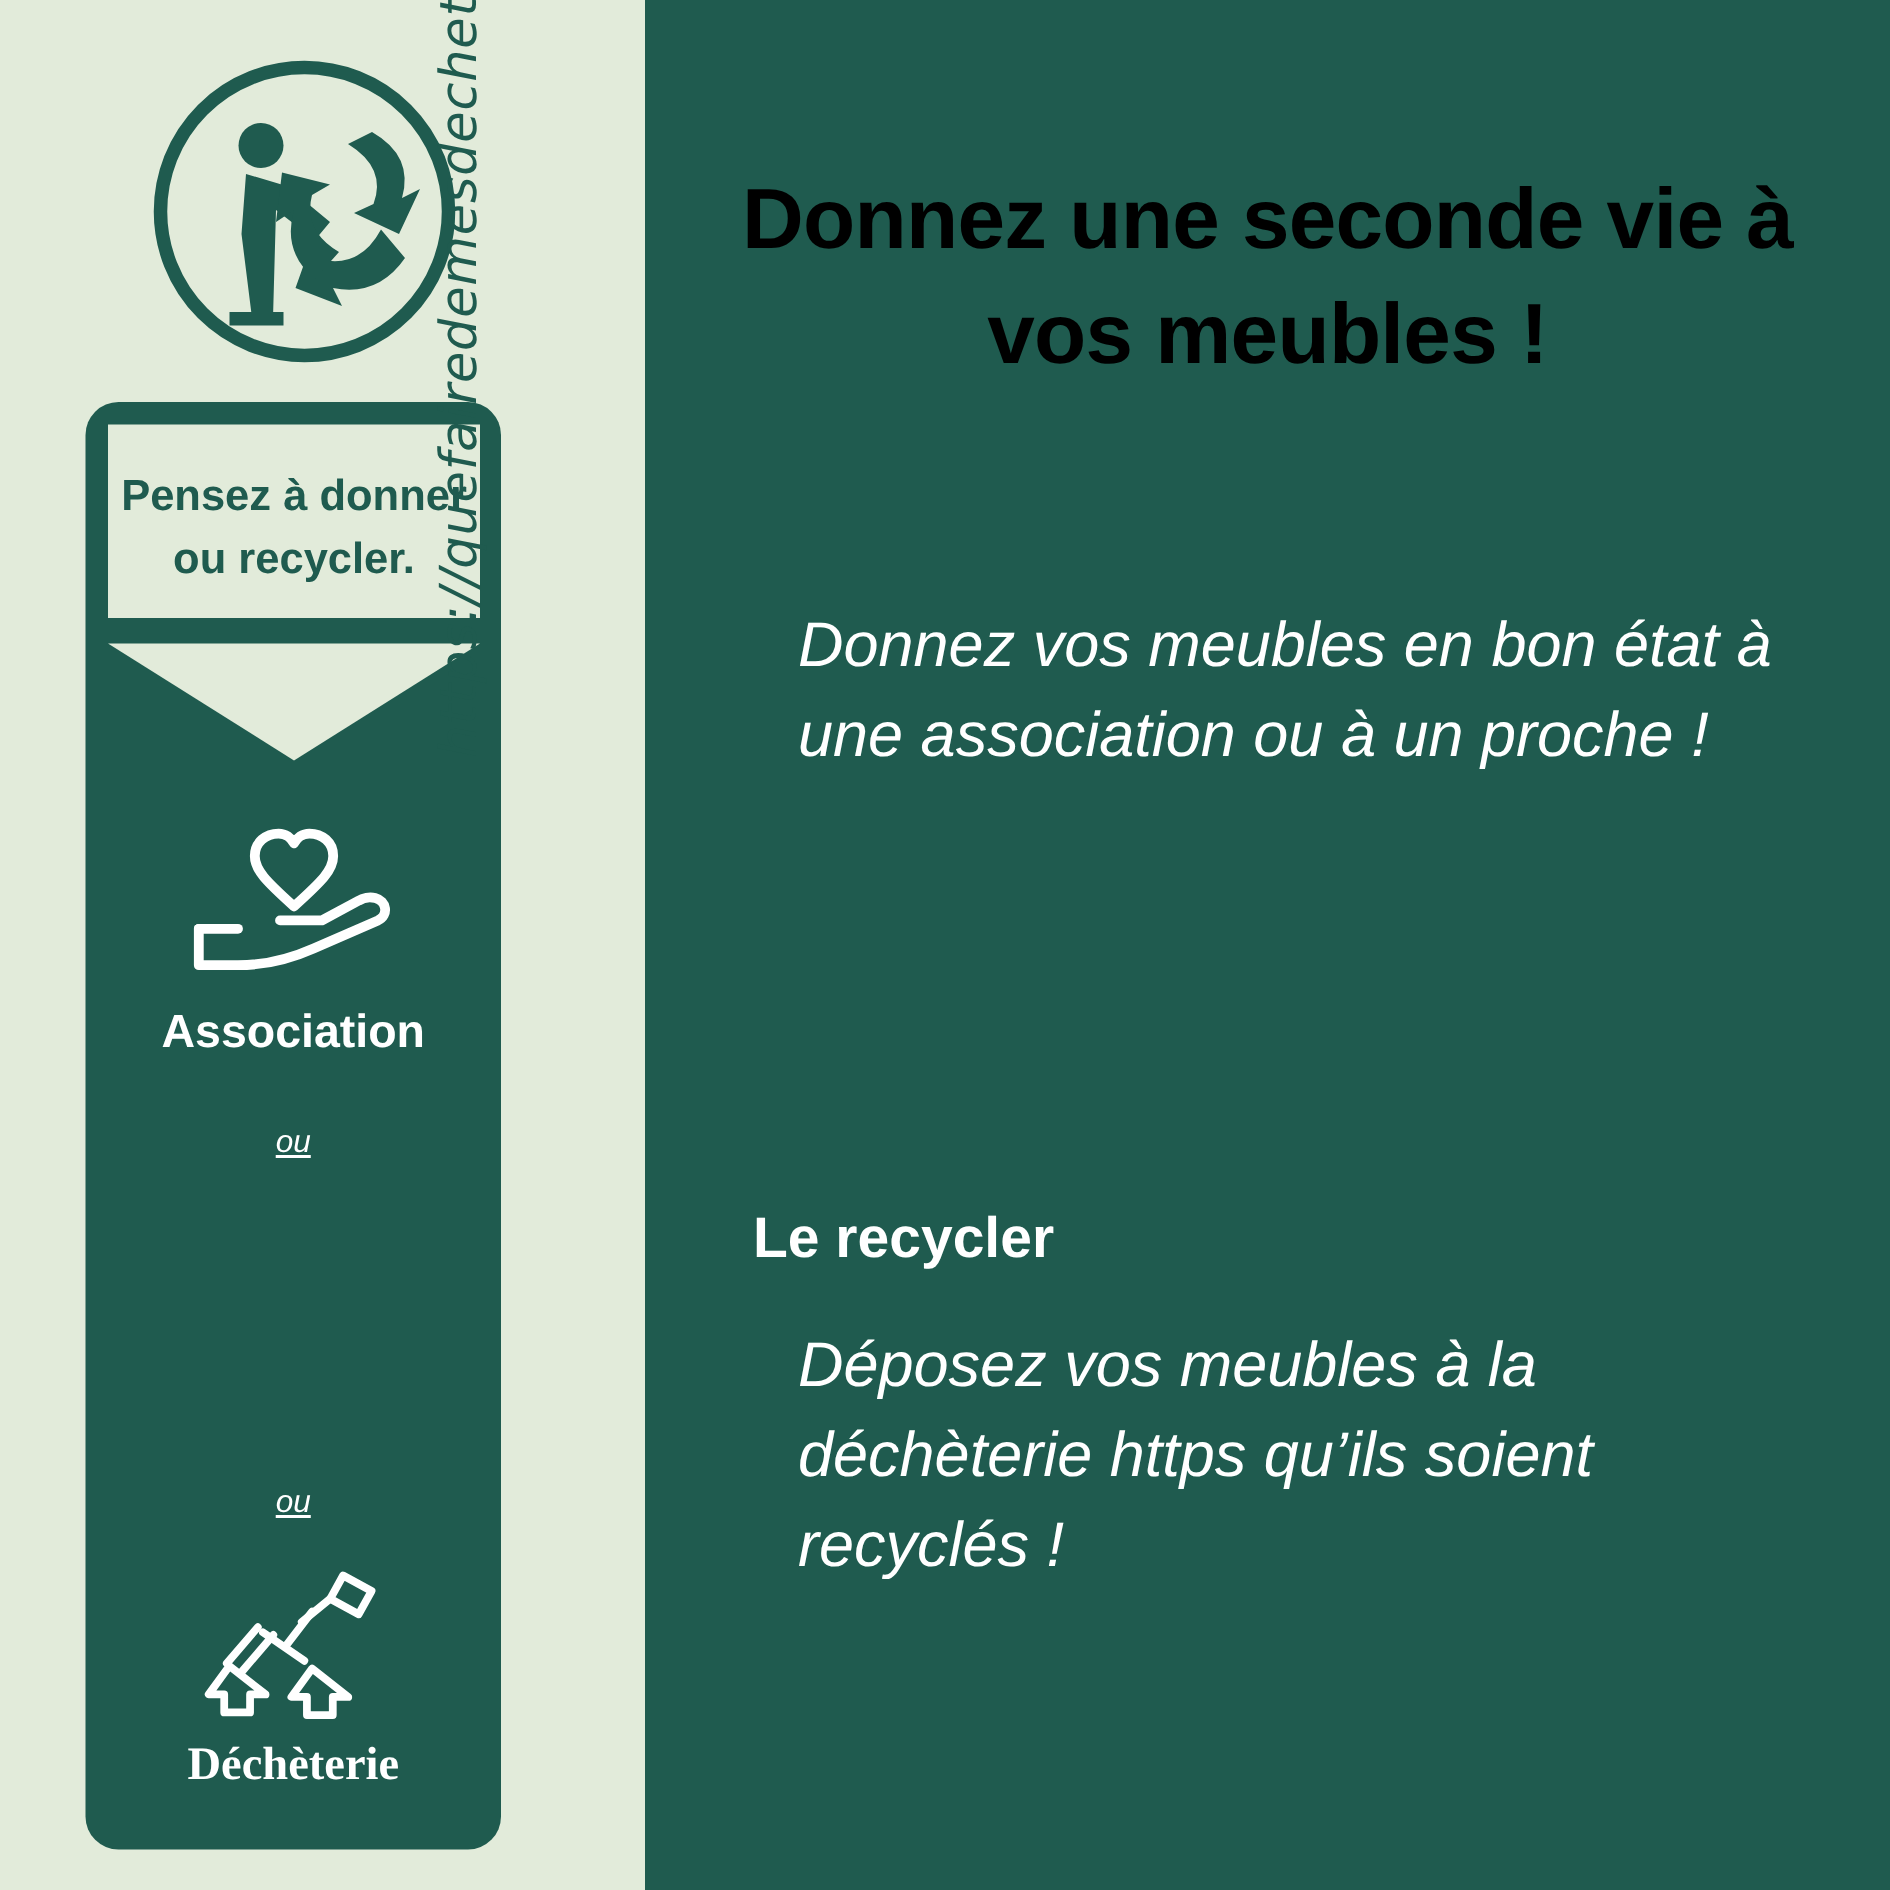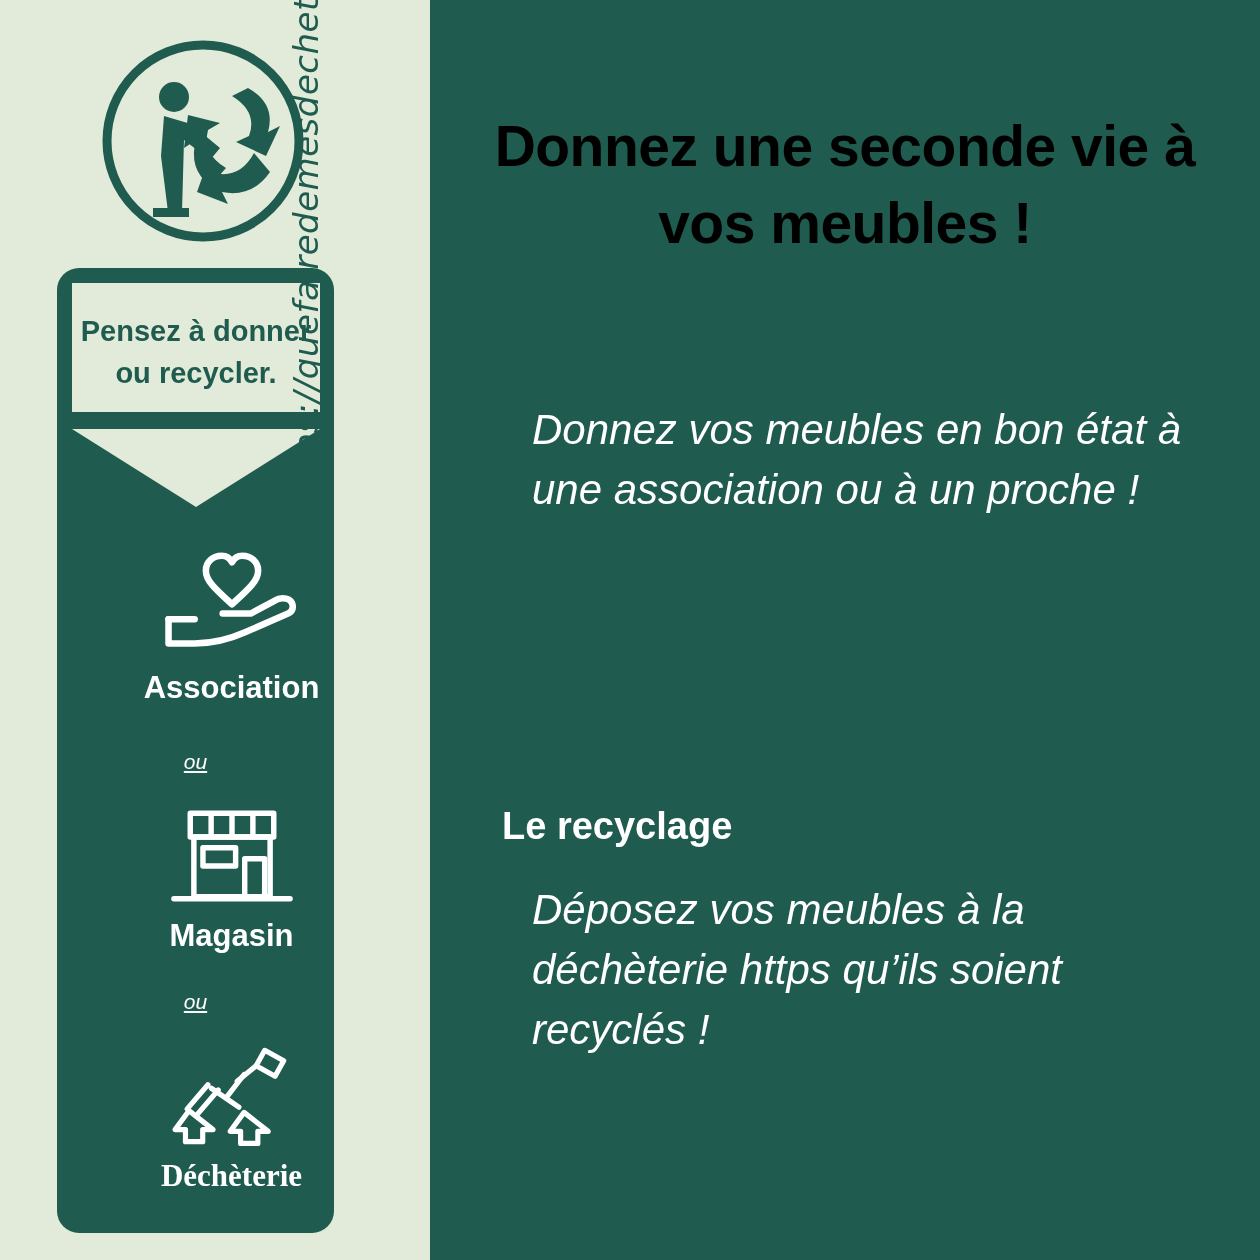--- a/index.html
+++ b/index.html
@@ -94,21 +94,20 @@
     padding: 27px 0 18px 0;
     box-sizing: border-box;
   }
 
   .step {
     position: absolute;
     left: 57px;
     width: 277px;
     text-align: center;
     color: #ffffff;
-    margin-left: 36px;
   }
   .step-icon {
     height: 112px;
     display: flex;
     align-items: center;
     justify-content: center;
   }
   .step-label {
     font-size: 31px;
     font-weight: bold;
@@ -153,21 +152,21 @@
 
   <div class="right-panel"></div>
 
   <h1 class="headline">Donnez une seconde vie à vos meubles !</h1>
 
   <div class="section don">
     <div class="section-body">Donnez vos meubles en bon état à une association ou à un proche !</div>
   </div>
 
   <div class="section recyclage">
-    <div class="section-title">Le recyclage</div>
+    <div class="section-title">Le recycler</div>
     <div class="section-body">Déposez vos meubles à la déchèterie https qu’ils soient recyclés !</div>
   </div>
 
   <div class="logo">
     <svg viewBox="0 0 210 210" width="210" height="210" aria-hidden="true">
       <circle cx="105" cy="105" r="96" fill="none" stroke="#1f5b4f" stroke-width="9"></circle>
 
       <circle cx="76" cy="61" r="15" fill="#1f5b4f"></circle>
       <path d="M66 80 L93 88 L122 112 L112 124 L86 104 L84 176 L70 176 L63 120 Z" fill="#1f5b4f"></path>
       <rect x="55" y="172" width="36" height="9" fill="#1f5b4f"></rect>
@@ -189,37 +188,20 @@
         <path d="M90 56 C70 38 62 30 62 20 C62 10 70 4 79 4 C84 4 88 7 90 11 C92 7 96 4 101 4 C110 4 118 10 118 20 C118 30 110 38 90 56 Z" fill="none" stroke="#ffffff" stroke-width="7" stroke-linejoin="round"></path>
         <path d="M22 72 L22 98 L50 98 C70 98 86 94 104 86 L150 66 C158 62 156 52 148 50 C144 49 139 50 136 52 L110 66 L80 66" fill="none" stroke="#ffffff" stroke-width="7" stroke-linecap="round" stroke-linejoin="round"></path>
         <path d="M22 72 L50 72" fill="none" stroke="#ffffff" stroke-width="7" stroke-linecap="round"></path>
       </svg>
     </div>
     <div class="step-label">Association</div>
   </div>
 
   <div class="ou ou1">ou</div>
 
-  <div class="step magasin">
-    <div class="step-icon">
-      <svg viewBox="0 0 180 130" width="180" height="118" aria-hidden="true">
-        <g fill="none" stroke="#ffffff" stroke-width="6" stroke-linejoin="round">
-          <rect x="44" y="18" width="92" height="26"></rect>
-          <line x1="67" y1="18" x2="67" y2="44"></line>
-          <line x1="90" y1="18" x2="90" y2="44"></line>
-          <line x1="113" y1="18" x2="113" y2="44"></line>
-          <rect x="48" y="44" width="84" height="66"></rect>
-          <rect x="58" y="56" width="36" height="20"></rect>
-          <rect x="104" y="68" width="22" height="42"></rect>
-          <line x1="26" y1="112" x2="154" y2="112" stroke-linecap="round"></line>
-        </g>
-      </svg>
-    </div>
-    <div class="step-label">Magasin</div>
-  </div>
 
   <div class="ou ou2">ou</div>
 
   <div class="step dechterie">
     <div class="step-icon">
       <svg viewBox="0 0 180 130" width="180" height="112" aria-hidden="true">
         <g fill="none" stroke="#ffffff" stroke-width="6" stroke-linejoin="round" stroke-linecap="round">
           <path d="M128 12 L150 24 L140 42 L118 30 Z"></path>
           <path d="M118 30 L96 48"></path>
           <path d="M104 40 L84 66"></path>

